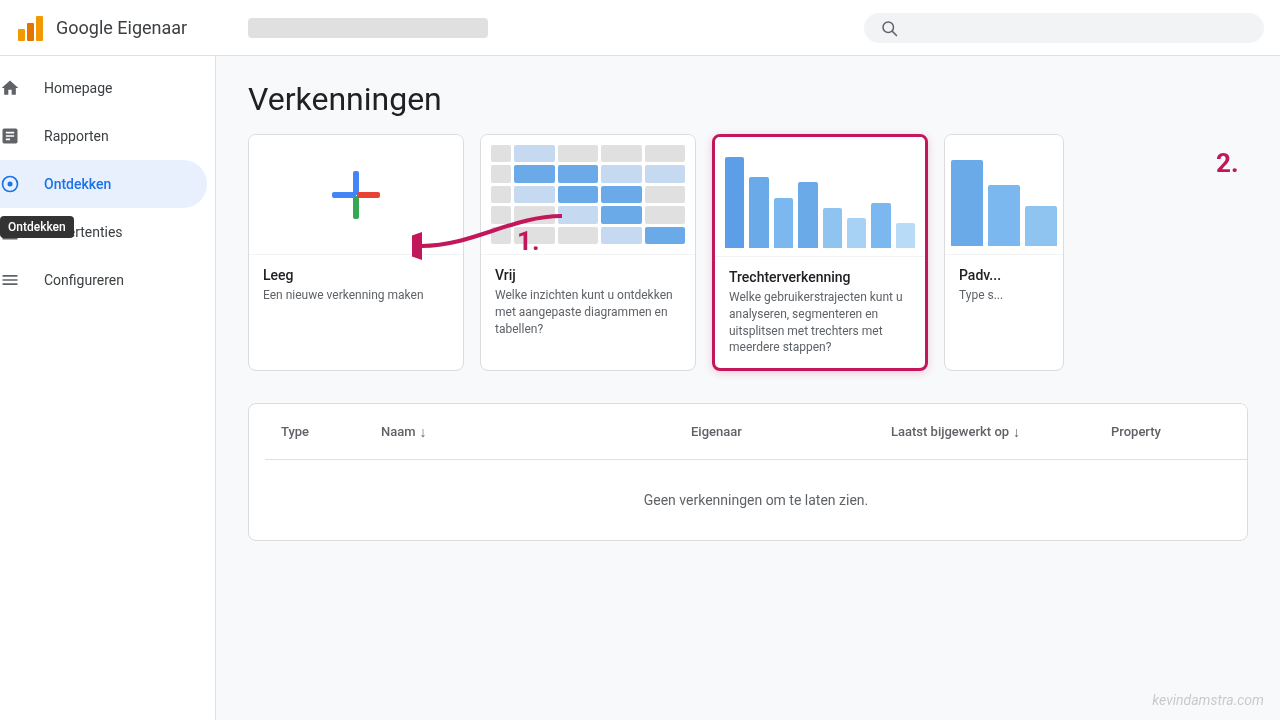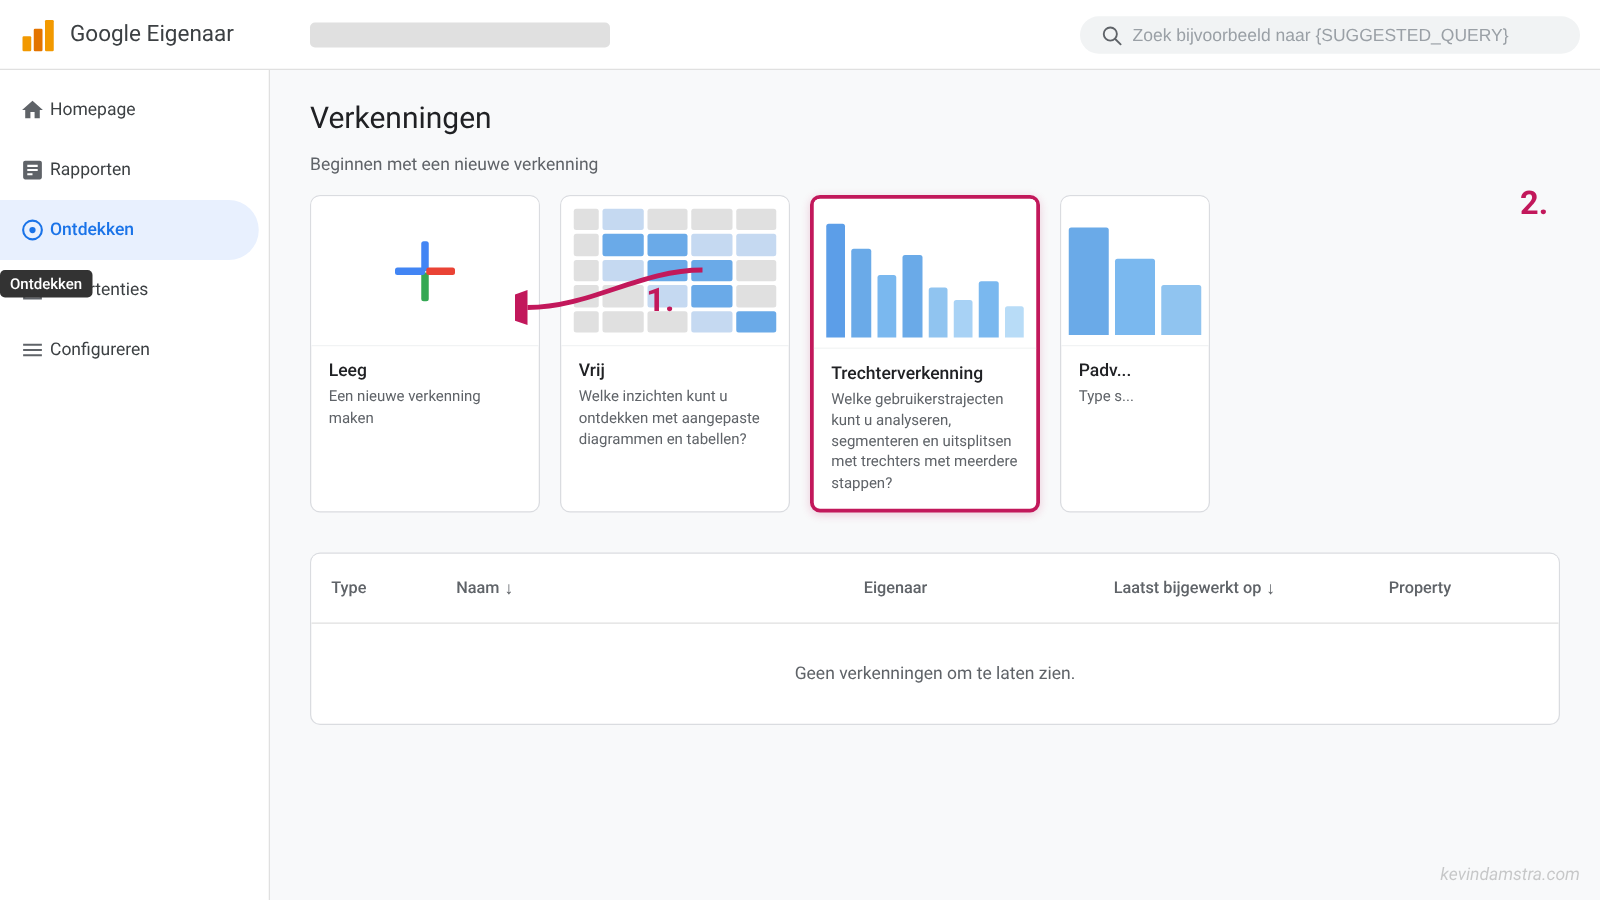--- a/index.html
+++ b/index.html
@@ -30,70 +30,70 @@
     
     .layout { display: flex; flex: 1; overflow: hidden; }
 
     
     .sidebar {
       width: 216px; background: #fff; flex-shrink: 0;
       display: flex; flex-direction: column; padding: 8px 0;
       border-right: 1px solid #e0e0e0;
     }
     .sidebar-item {
-      display: flex; align-items: center; gap: 4px;
-      padding: 0 16px; height: 48px; cursor: pointer;
+      display: flex; align-items: center; gap: 24px;
+      padding: 0 0; height: 48px; cursor: pointer;
       font-size: 14px; color: #3c4043; border-radius: 0 24px 24px 0;
       margin-right: 8px; position: relative;
     }
     .sidebar-item.active { background: #e8f0fe; color: #1a73e8; font-weight: 500; }
 
     
     .tooltip {
       position: absolute; bottom: -30px; left: 0;
       background: #333; color: #fff; font-size: 12px;
       padding: 4px 8px; border-radius: 4px; white-space: nowrap; z-index: 100;
     }
 
     
     .main {
       flex: 1; overflow-y: auto; overflow-x: hidden;
       background: #f8f9fa; position: relative;
     }
     .main-content { padding: 24px 32px; }
 
     
-    .page-title { font-size: 24px; font-weight: 400; color: #202124; margin-bottom: 16px; }
+    .page-title { font-size: 32px; font-weight: 400; color: #202124; margin-bottom: 16px; }
 
     
     .section-title { font-size: 14px; color: #5f6368; margin-bottom: 16px; }
 
     
     .cards-row { display: flex; gap: 16px; margin-bottom: 32px; }
 
     .exploration-card {
-      width: 184px; border: 1px solid #dadce0; border-radius: 8px;
+      width: 216px; border: 1px solid #dadce0; border-radius: 8px;
       background: #fff; overflow: hidden; cursor: pointer; flex-shrink: 0;
     }
     .exploration-card.highlighted {
       border: 3px solid #c2185b; box-shadow: 0 2px 8px rgba(194,24,91,0.2);
     }
 
     .card-image {
       height: 120px; display: flex; align-items: center; justify-content: center;
       background: #fff; border-bottom: 1px solid #f1f3f4;
       overflow: hidden;
     }
 
     .card-info { padding: 12px 14px; }
     .card-name { font-size: 14px; font-weight: 500; color: #202124; margin-bottom: 4px; }
     .card-desc { font-size: 12px; color: #5f6368; line-height: 1.4; }
 
     
-    .table-container { background: #fff; border-radius: 8px; border: 1px solid #dadce0; overflow: hidden; }
+    .table-container { background: #fff; border-radius: 8px; border: 1px solid #dadce0; overflow: hidden; padding-left: 16px; }
     .table-header {
       display: flex; align-items: center; padding: 0 16px; height: 56px;
       border-bottom: 1px solid #e0e0e0; background: #fff;
     }
     .table-col {
       font-size: 13px; color: #5f6368; font-weight: 500;
       display: flex; align-items: center; gap: 4px;
     }
     .table-col.type { width: 100px; }
     .table-col.naam { flex: 1; text-align: right; }
@@ -133,21 +133,20 @@
     <span class="topbar-title">Google Eigenaar</span>
   </div>
   <div class="topbar-account">
     <div class="account-bar"></div>
   </div>
   <div class="topbar-search">
     <svg class="search-icon-svg" width="18" height="18" viewBox="0 0 24 24" fill="none">
       <circle cx="11" cy="11" r="7" stroke="#5f6368" stroke-width="2"></circle>
       <line x1="16.5" y1="16.5" x2="22" y2="22" stroke="#5f6368" stroke-width="2" stroke-linecap="round"></line>
     </svg>
-    <input type="text" placeholder="Zoek bijvoorbeeld naar {SUGGESTED_QUERY}" style="">
   </div>
 </div>
 
 <div class="layout">
 
   <div class="sidebar">
     <div class="sidebar-item">
       <svg width="20" height="20" viewBox="0 0 24 24" fill="#5f6368">
         <path d="M10 20v-6h4v6h5v-8h3L12 3 2 12h3v8z"></path>
       </svg>
@@ -178,21 +177,20 @@
         <path d="M3 18h18v-2H3v2zm0-5h18v-2H3v2zm0-7v2h18V6H3z"></path>
       </svg>
       <span>Configureren</span>
     </div>
   </div>
 
   <div class="main">
     <div class="main-content" style="position:relative;">
 
       <h1 class="page-title">Verkenningen</h1>
-      <p class="section-title">Beginnen met een nieuwe verkenning</p>
 
       <div class="arrow-svg-container">
         <svg width="160" height="80" viewBox="0 0 160 80">
 
           <defs>
             <marker id="arrowhead" markerWidth="10" markerHeight="7" refX="0" refY="3.5" orient="auto">
               <polygon points="0 0, 10 3.5, 0 7" fill="#c2185b"></polygon>
             </marker>
           </defs>
           <path d="M 150 20 C 100 20, 60 50, 10 50" stroke="#c2185b" stroke-width="4" fill="none" marker-end="url(#arrowhead)"></path>

